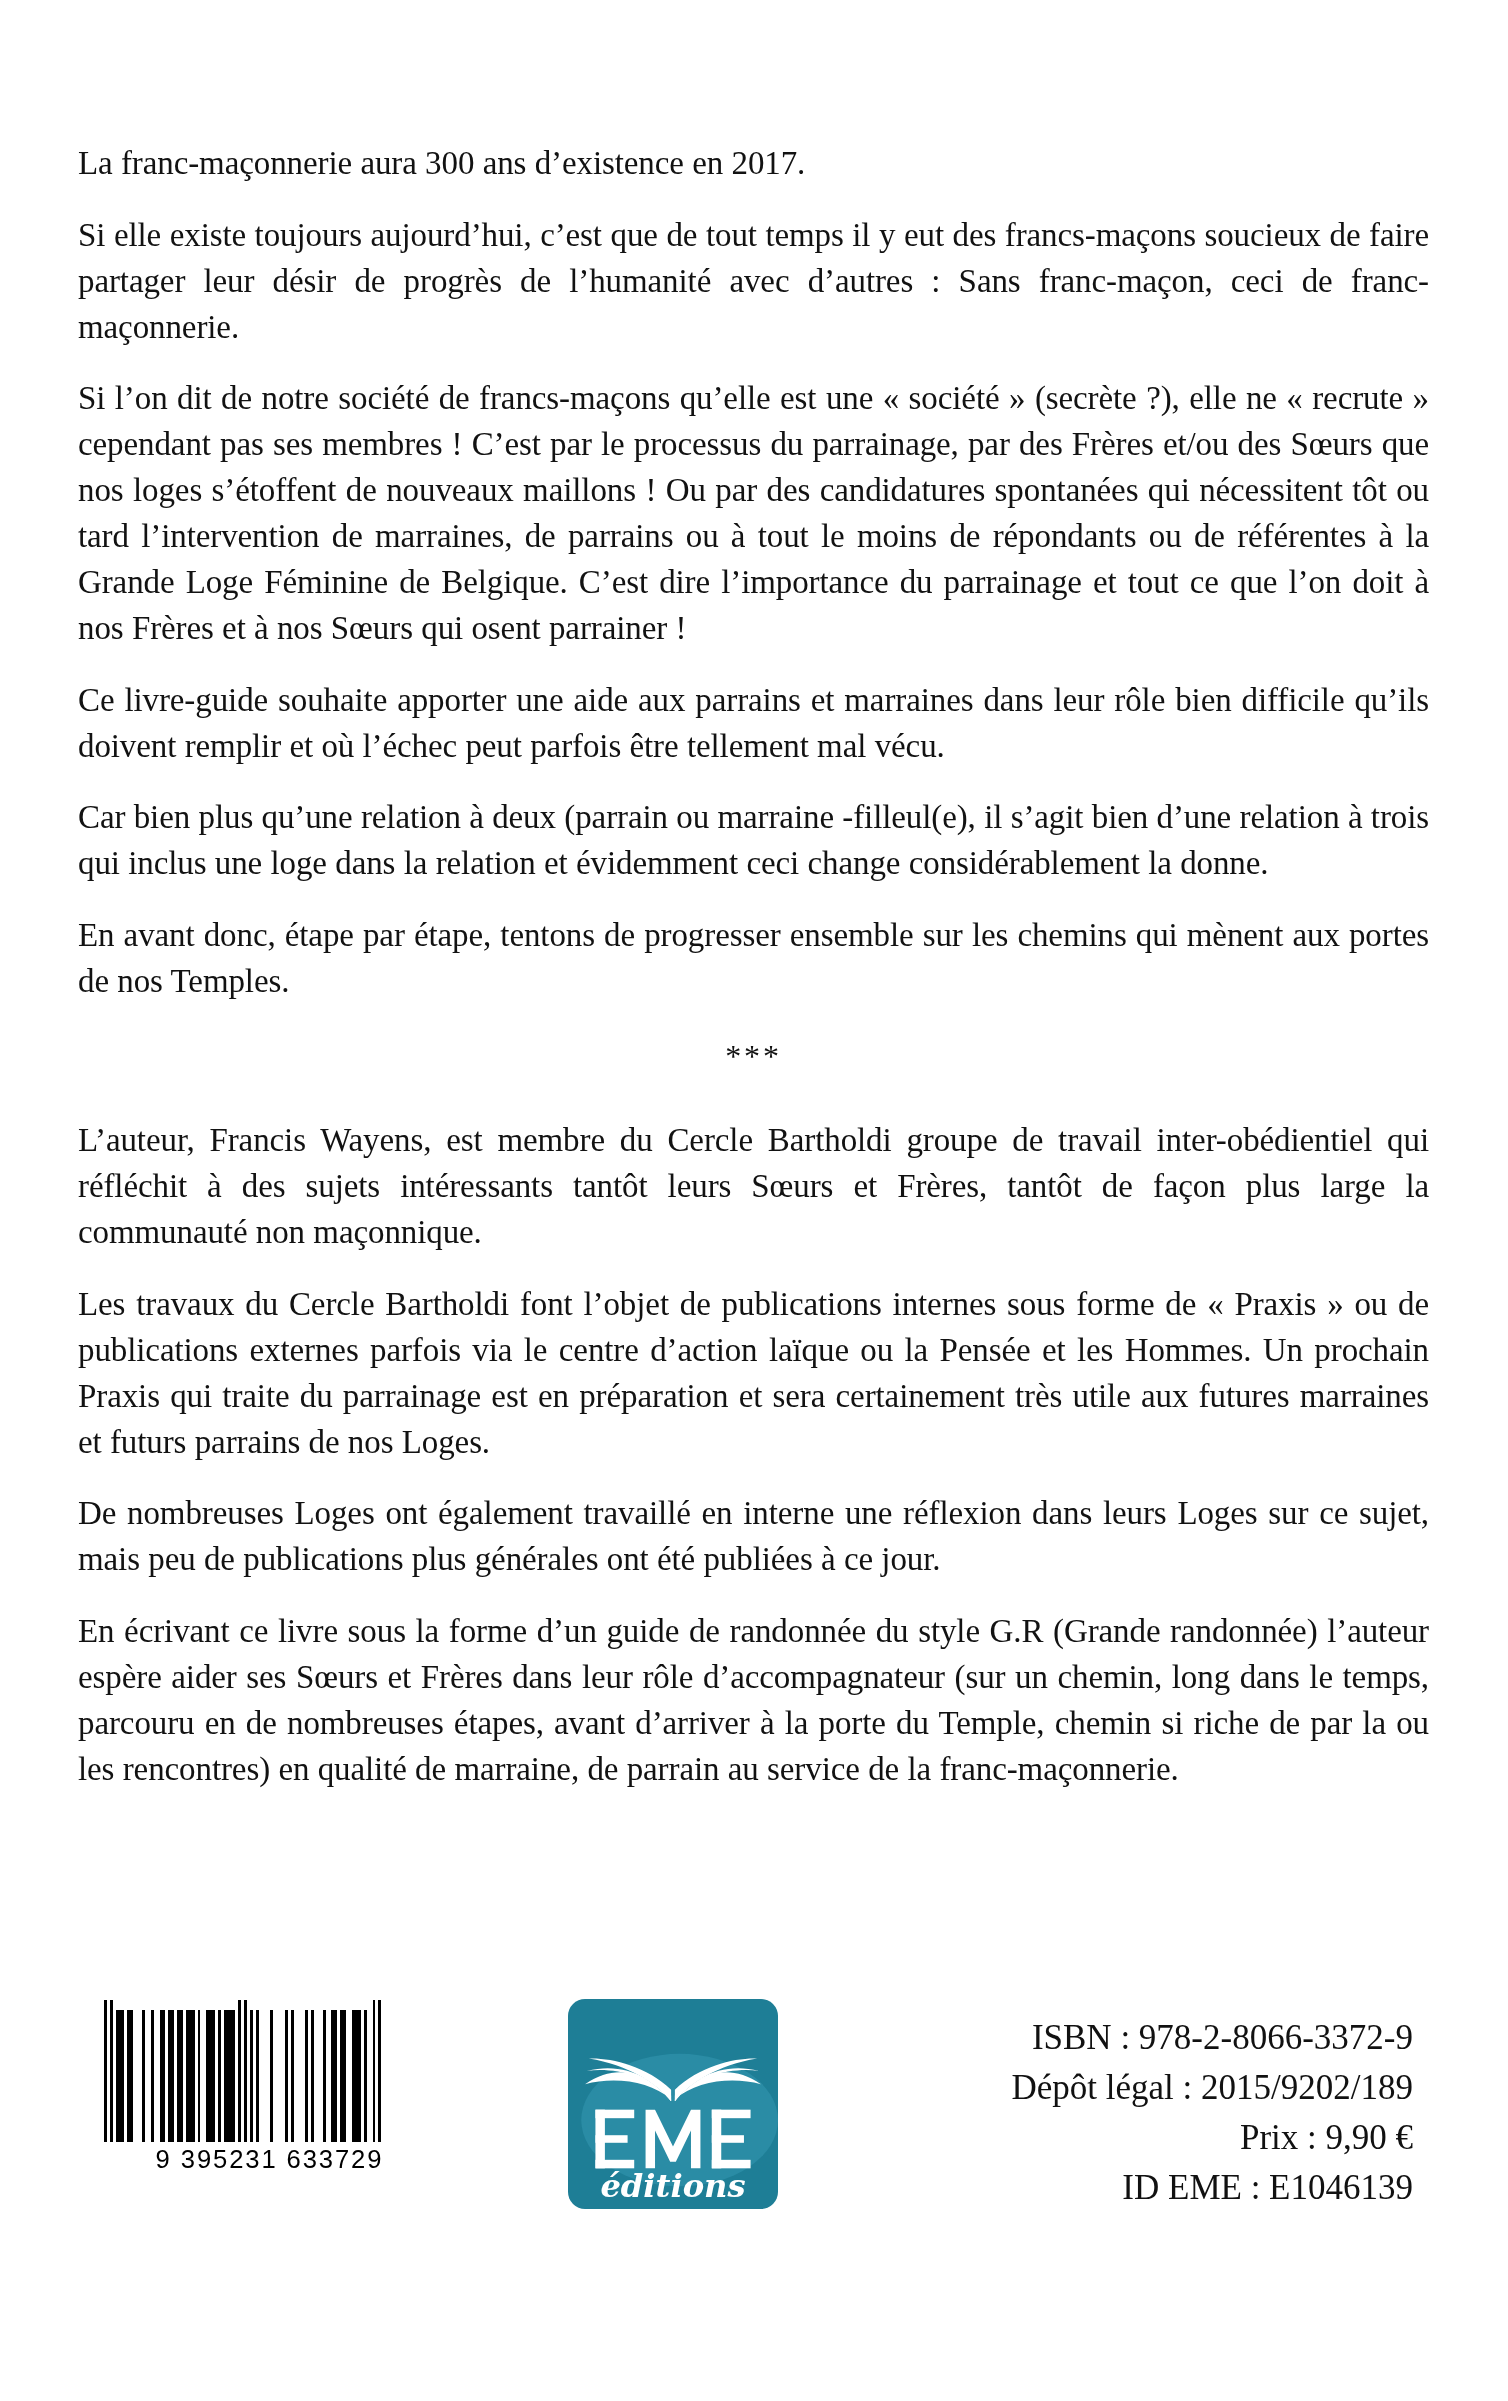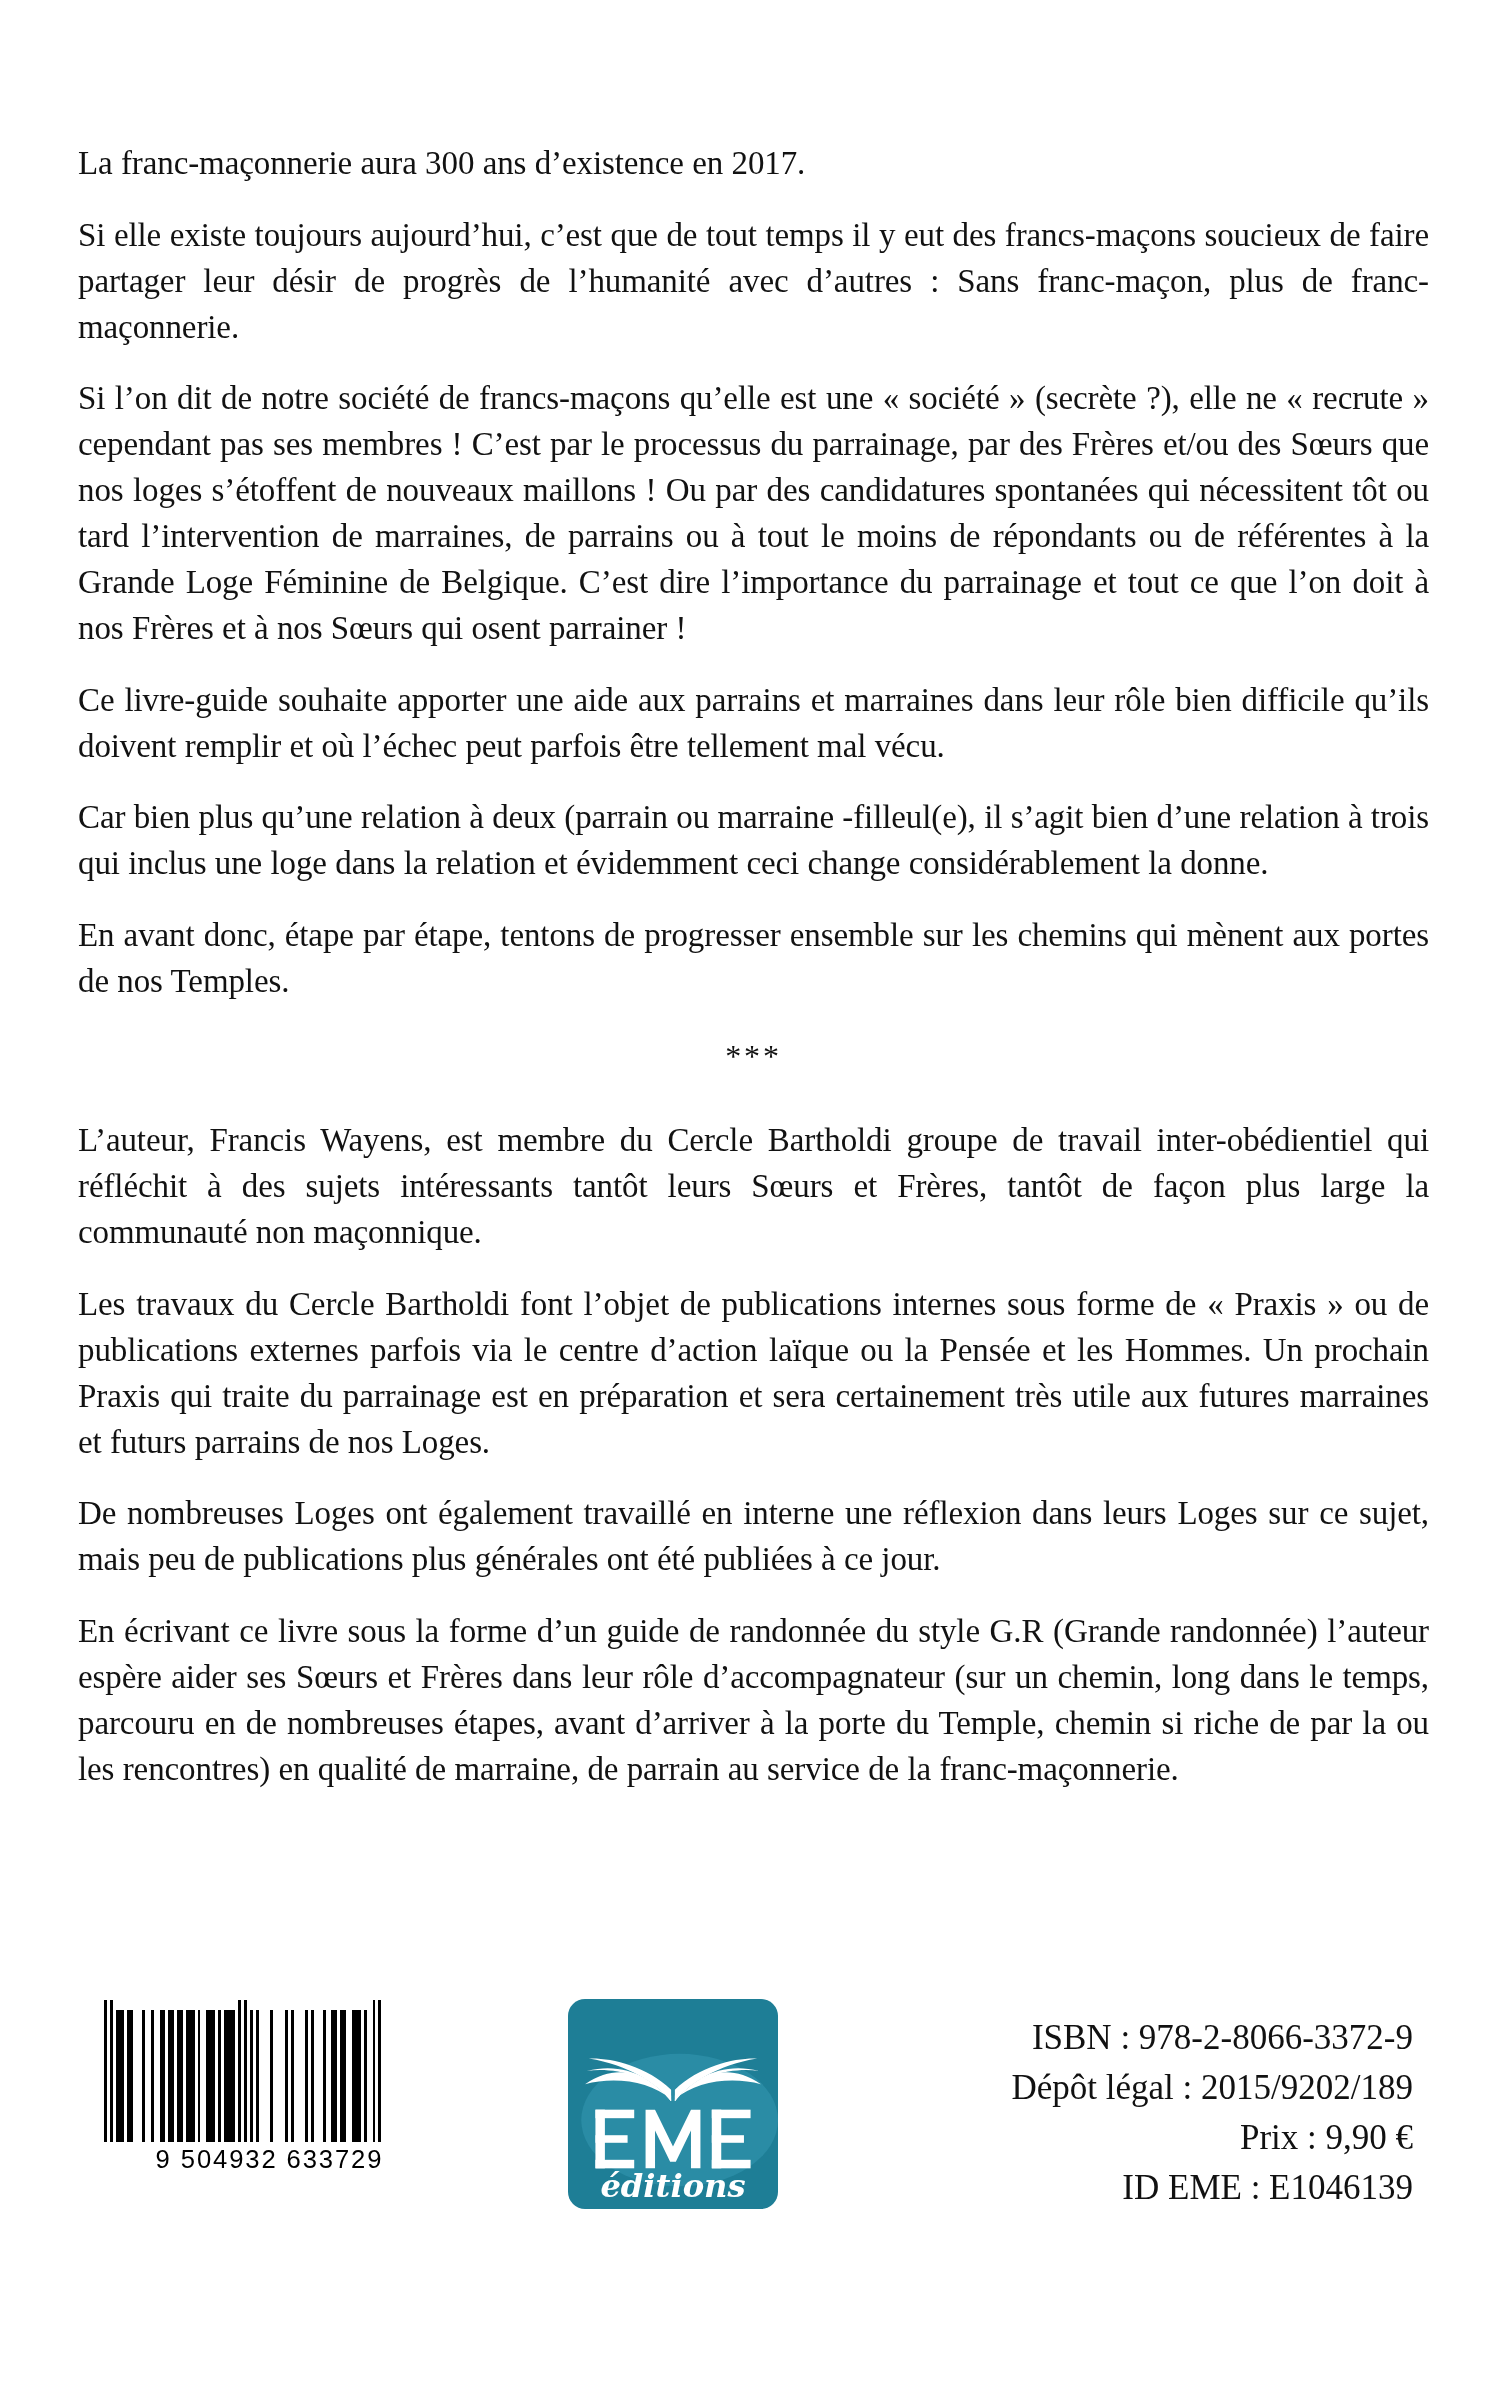--- a/index.html
+++ b/index.html
@@ -119,21 +119,21 @@
   .isbn div { display: block; }
 </style>
 </head>
 <body>
 
 <div class="page">
 
   <div class="textcol">
 
     <p class="para">La franc-maçonnerie aura 300 ans d’existence en 2017.</p>
-    <p class="para">Si elle existe toujours aujourd’hui, c’est que de tout temps il y eut des francs-maçons soucieux de faire partager leur désir de progrès de l’humanité avec d’autres : Sans franc-maçon, plus de franc-maçonnerie.</p>
+    <p class="para">Si elle existe toujours aujourd’hui, c’est que de tout temps il y eut des francs-maçons soucieux de faire partager leur désir de progrès de l’humanité avec d’autres : Sans franc-maçon, ceci de franc-maçonnerie.</p>
     <p class="para">Si l’on dit de notre société de francs-maçons qu’elle est une « société » (secrète ?), elle ne « recrute » cependant pas ses membres ! C’est par le processus du parrainage, par des Frères et/ou des Sœurs que nos loges s’étoffent de nouveaux maillons ! Ou par des candidatures spontanées qui nécessitent tôt ou tard l’intervention de marraines, de parrains ou à tout le moins de répondants ou de référentes à la Grande Loge Féminine de Belgique. C’est dire l’importance du parrainage et tout ce que l’on doit à nos Frères et à nos Sœurs qui osent parrainer !</p>
     <p class="para">Ce livre-guide souhaite apporter une aide aux parrains et marraines dans leur rôle bien difficile qu’ils doivent remplir et où l’échec peut parfois être tellement mal vécu.</p>
     <p class="para">Car bien plus qu’une relation à deux (parrain ou marraine -filleul(e), il s’agit bien d’une relation à trois qui inclus une loge dans la relation et évidemment ceci change considérablement la donne.</p>
     <p class="para">En avant donc, étape par étape, tentons de progresser ensemble sur les chemins qui mènent aux portes de nos Temples.</p>
 
     <div class="stars">***</div>
 
     <p class="para"><span>L’auteur, </span><b>Francis Wayens</b><span>, est membre du Cercle Bartholdi groupe de travail inter-obédientiel qui réfléchit à des sujets intéressants tantôt leurs Sœurs et Frères, tantôt de façon plus large la communauté non maçonnique.</span></p>
 
     <p class="para">Les travaux du Cercle Bartholdi font l’objet de publications internes sous forme de « Praxis » ou de publications externes parfois via le centre d’action laïque ou la Pensée et les Hommes. Un prochain Praxis qui traite du parrainage est en préparation et sera certainement très utile aux futures marraines et futurs parrains de nos Loges.</p>
@@ -201,21 +201,21 @@
             <div class="bar" style="width: 5.9px; height: 132px; background: transparent;"></div>
             <div class="bar" style="width: 8.8px; height: 132px; background: rgb(0, 0, 0);"></div>
             <div class="bar" style="width: 2.9px; height: 132px; background: transparent;"></div>
             <div class="bar" style="width: 2.9px; height: 132px; background: rgb(0, 0, 0);"></div>
             <div class="bar" style="width: 5.9px; height: 132px; background: transparent;"></div>
             <div class="bar" style="width: 2.9px; height: 142px; background: rgb(0, 0, 0);"></div>
             <div class="bar" style="width: 2.9px; height: 142px; background: transparent;"></div>
             <div class="bar" style="width: 2.9px; height: 142px; background: rgb(0, 0, 0);"></div>
           </div>
       </div>
-      <div class="bcnum">9 504932 633729</div>
+      <div class="bcnum">9 395231 633729</div>
     </div>
 
     <div class="logo">
       <svg width="210" height="210" viewBox="0 0 222 222">
         <defs>
           <clipPath id="rc">
               <rect x="0" y="0" width="222" height="222" rx="18" ry="18"></rect>
             </clipPath>
         </defs>
         <rect x="0" y="0" width="222" height="222" rx="18" ry="18" fill="#1e7e96"></rect>

